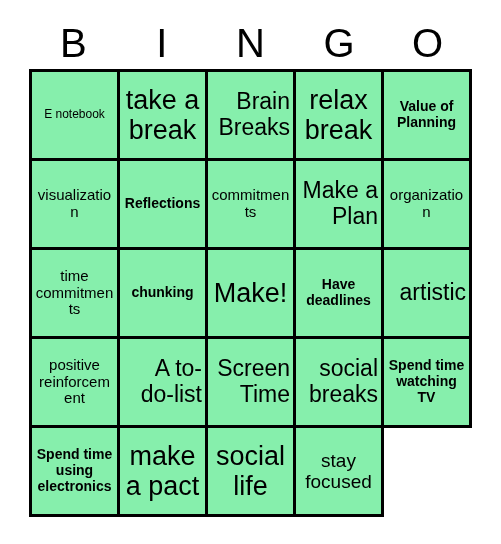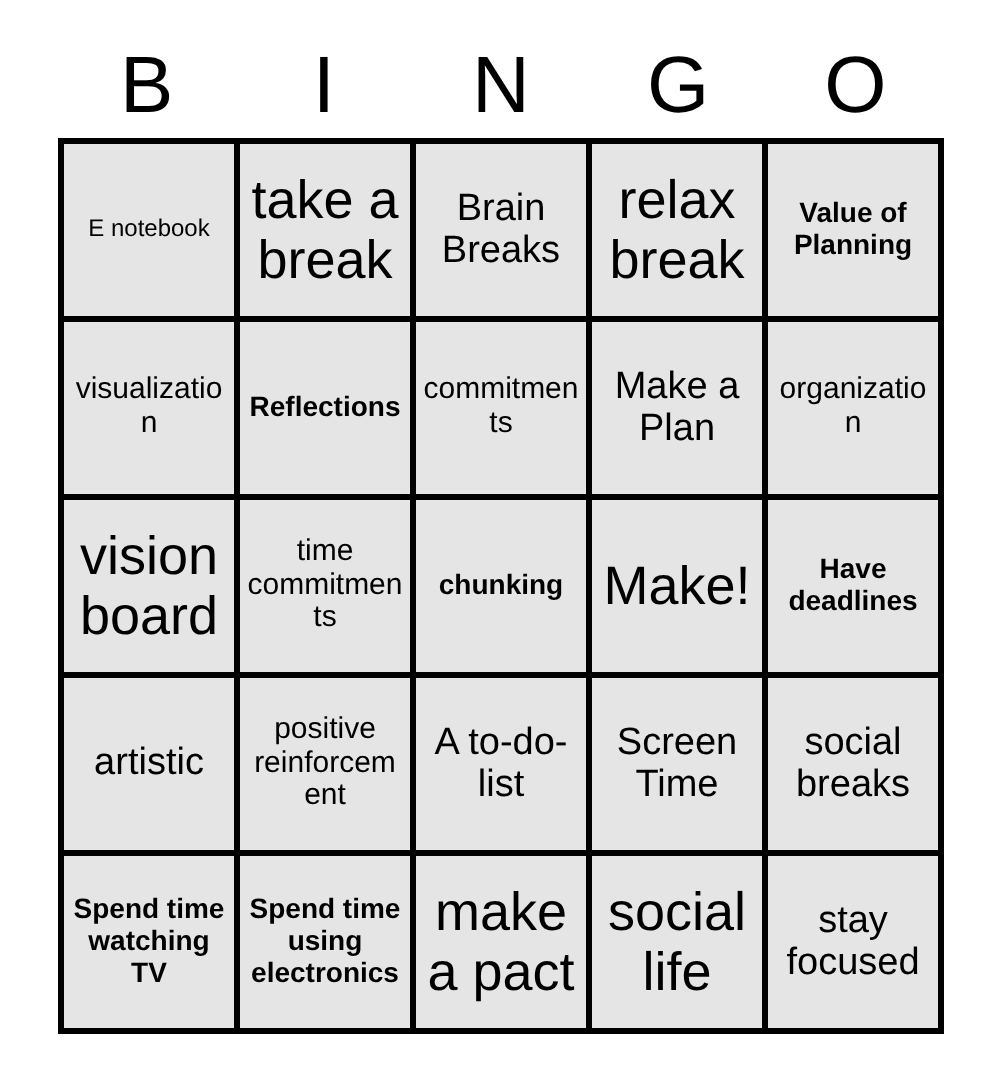--- a/index.html
+++ b/index.html
@@ -63,32 +63,32 @@
   .cell {
     border-right: 3px solid #000000;
     border-bottom: 3px solid #000000;
     box-sizing: border-box;
     display: flex;
     align-items: center;
     justify-content: center;
     text-align: center;
     padding: 2px 3px;
     overflow: hidden;
-    background: #e5e5e5;
+    background: #86efac;
   }
   .cell-text {
     display: block;
     line-height: 1.12;
     width: 100%;
     word-wrap: break-word;
   }
 
   
   .fs-xl   { font-size: 27px; }
-  .fs-lg   { font-size: 19px; }
+  .fs-lg   { font-size: 23px; text-align: right; }
   .fs-md   { font-size: 19px; }
   .fs-sm   { font-size: 14px; font-weight: bold; }
   .fs-xs   { font-size: 12px; }
   .fs-xxs  { font-size: 15px; }
 </style>
 </head>
 <body>
 
 <div class="card">
 
@@ -125,23 +125,20 @@
       <div class="cell">
         <span class="cell-text fs-xxs">commitments</span>
       </div>
       <div class="cell">
         <span class="cell-text fs-lg">Make a Plan</span>
       </div>
       <div class="cell">
         <span class="cell-text fs-xxs">organization</span>
       </div>
       <div class="cell">
-        <span class="cell-text fs-xl">vision board</span>
-      </div>
-      <div class="cell">
         <span class="cell-text fs-xxs">time commitments</span>
       </div>
       <div class="cell">
         <span class="cell-text fs-sm">chunking</span>
       </div>
       <div class="cell">
         <span class="cell-text fs-xl">Make!</span>
       </div>
       <div class="cell">
         <span class="cell-text fs-sm">Have deadlines</span>

